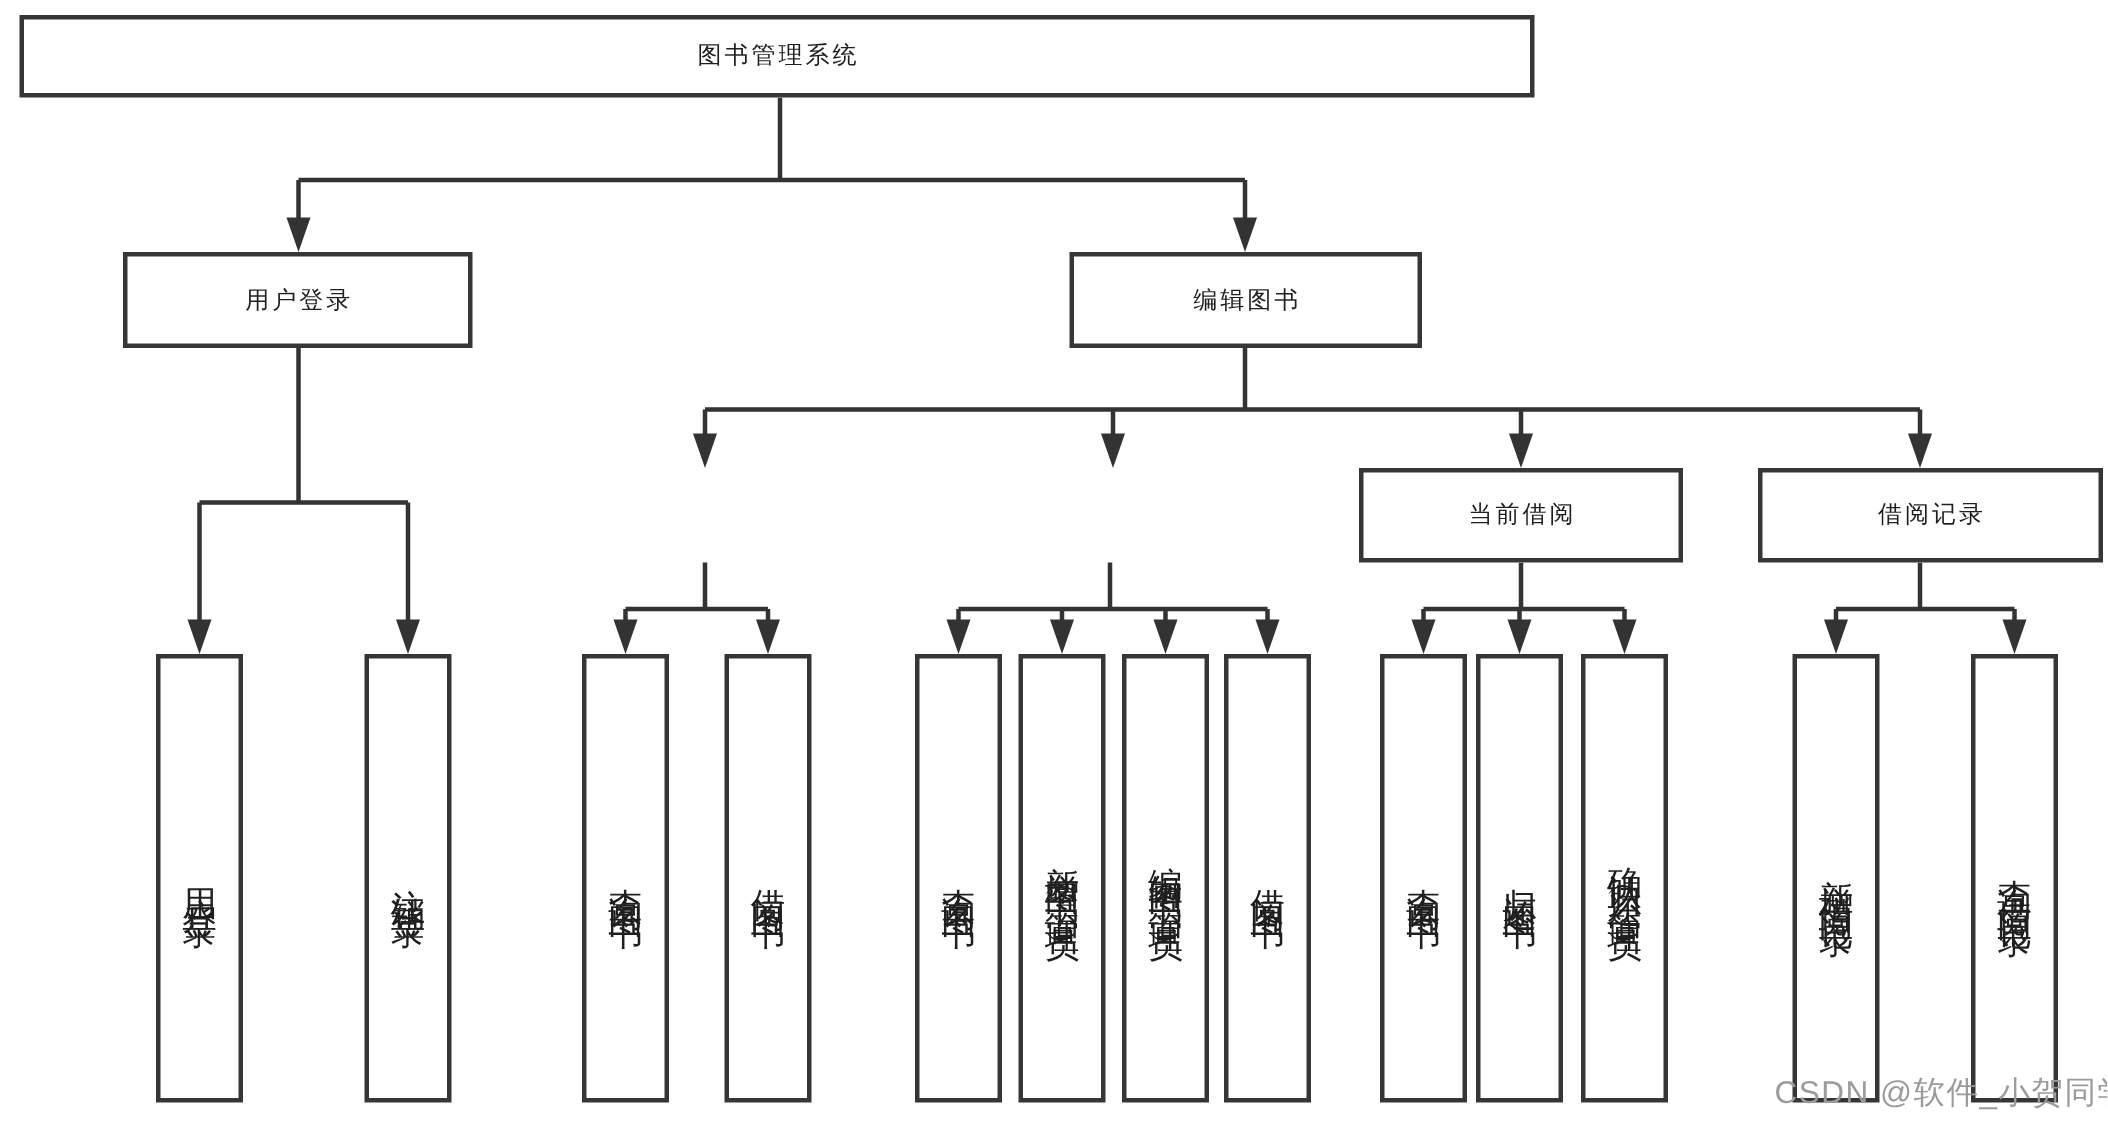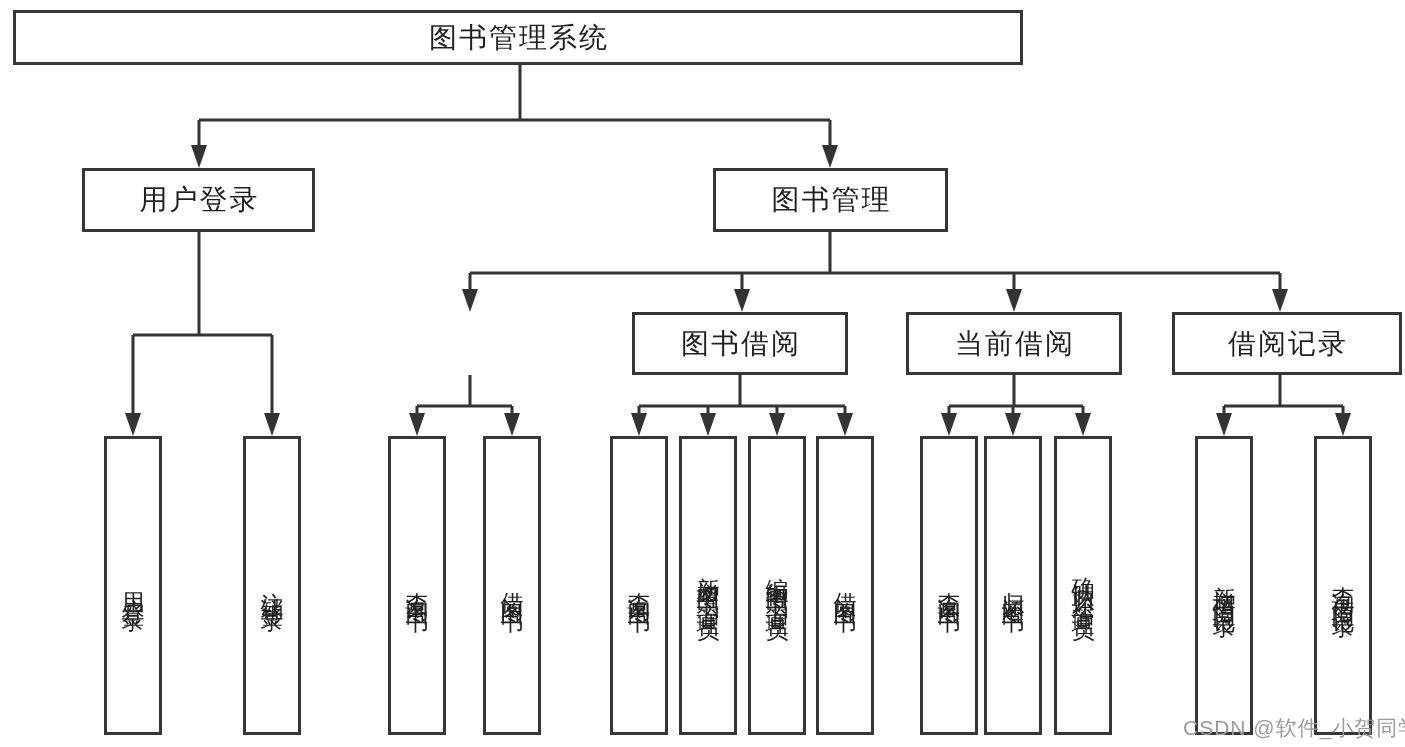--- a/index.html
+++ b/index.html
@@ -29,21 +29,21 @@
     border: 3px solid #363636;
     display: flex;
     align-items: center;
     justify-content: center;
     color: #1f1f1f;
   }
   .box .lbl {
     white-space: nowrap;
   }
   .h-node .lbl {
-    font-size: 28px;
+    font-size: 16px;
     letter-spacing: 2px;
     text-indent: 2px;
   }
   .v-node .lbl {
     writing-mode: vertical-rl;
     text-orientation: mixed;
     font-size: 23px;
     letter-spacing: 6px;
     line-height: 1;
   }
@@ -96,26 +96,23 @@
   </svg>
 
   <div class="box h-node" style="left:13px;top:10px;width:1010px;height:55px">
     <span class="lbl">图书管理系统</span>
   </div>
 
   <div class="box h-node" style="left:82px;top:168px;width:233px;height:64px">
     <span class="lbl">用户登录</span>
   </div>
   <div class="box h-node" style="left:713px;top:168px;width:235px;height:64px">
-    <span class="lbl">图书管理</span>
+    <span class="lbl">编辑图书</span>
   </div>
 
-  <div class="box h-node" style="left:632px;top:312px;width:216px;height:63px">
-    <span class="lbl">图书借阅</span>
-  </div>
   <div class="box h-node" style="left:906px;top:312px;width:216px;height:63px">
     <span class="lbl">当前借阅</span>
   </div>
   <div class="box h-node" style="left:1172px;top:312px;width:230px;height:63px">
     <span class="lbl">借阅记录</span>
   </div>
 
   <div class="box v-node" style="left:104px;top:436px;width:58px;height:299px">
     <span class="lbl">用户登录</span>
   </div>

